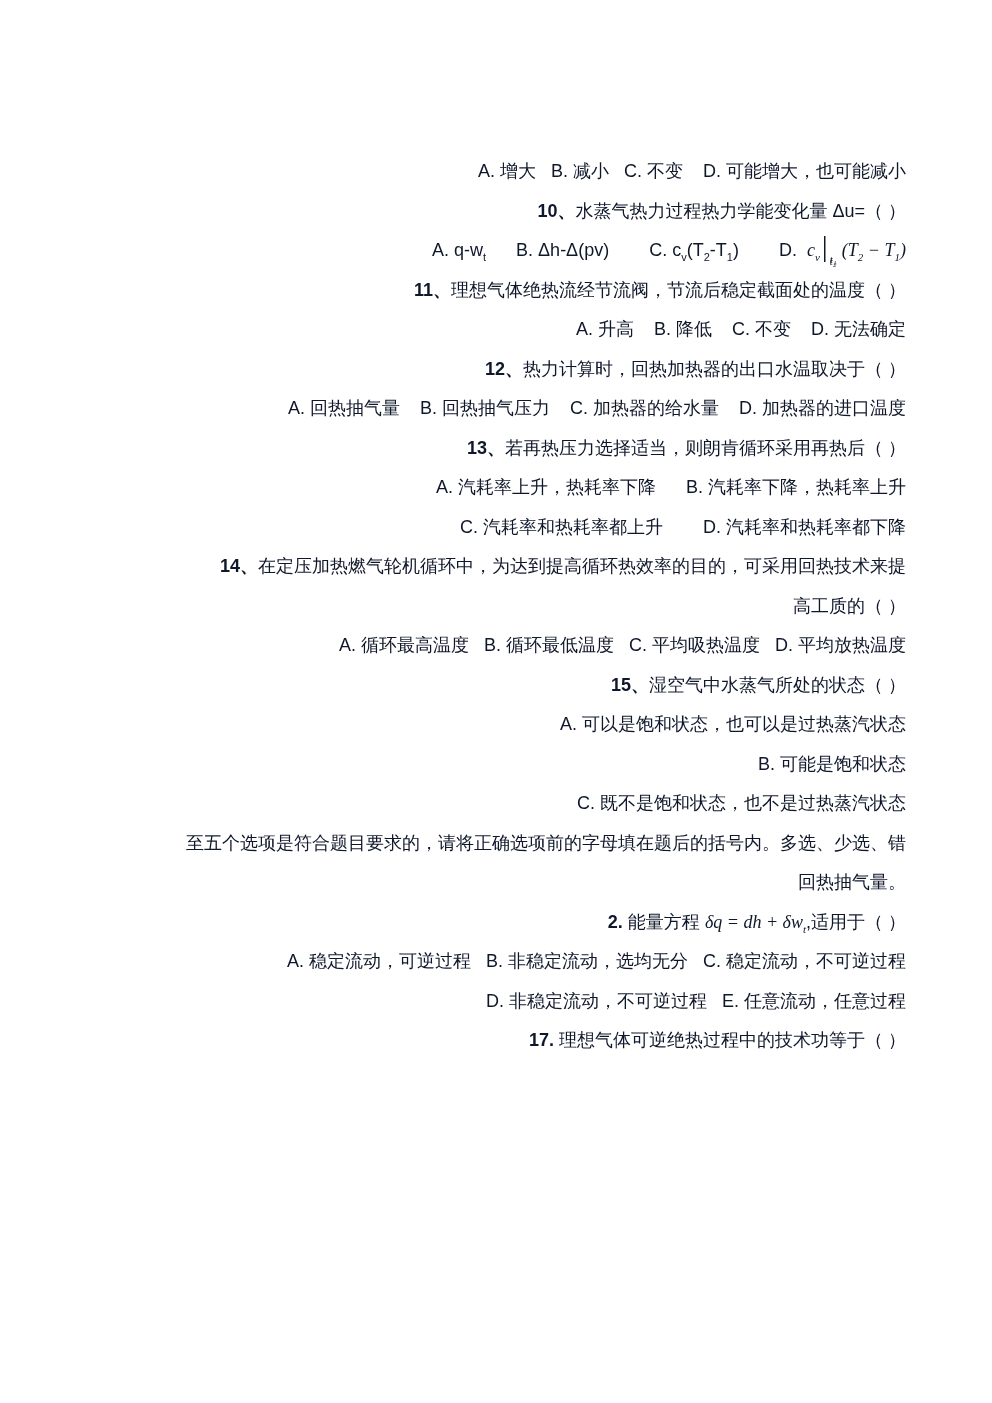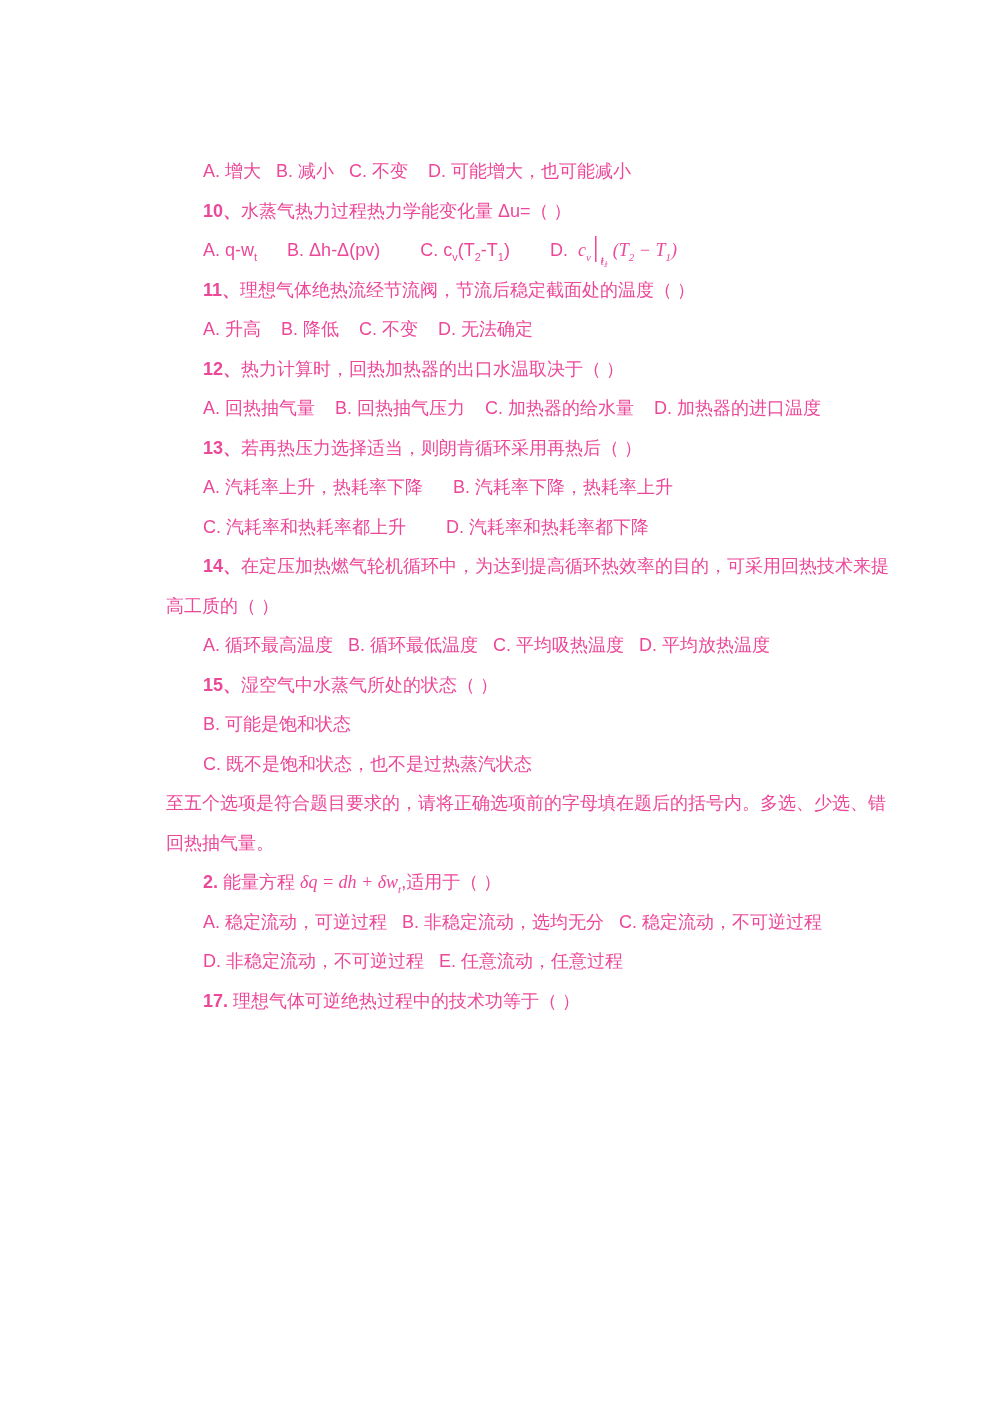--- a/index.html
+++ b/index.html
@@ -2,22 +2,23 @@
 <html><head>
 <meta charset="utf-8">
 <style>
   html, body { margin: 0; padding: 0; }
   .page {
     position: relative;
     width: 992px;
     height: 1403px;
     background: #ffffff;
     font-family: "Liberation Sans", sans-serif;
-    color: #ec4899;
+    color: #0f172a;
     overflow: hidden;
+    text-align: right;
   }
   .content {
     position: absolute;
     left: 166px;
     top: 152px;
     width: 740px;
     font-size: 18px;
   }
   .line {
     height: 39.5px;
@@ -86,20 +87,21 @@
     <div class="line indent">C. 汽耗率和热耗率都上升        D. 汽耗率和热耗率都下降</div>
 
     <div class="line indent"><span class="qnum">14、</span><span>在定压加热燃气轮机循环中，为达到提高循环热效率的目的，可采用回热技术来提</span></div>
 
     <div class="line">高工质的（ ）</div>
 
     <div class="line indent">A. 循环最高温度   B. 循环最低温度   C. 平均吸热温度   D. 平均放热温度</div>
 
     <div class="line indent"><span class="qnum">15、</span><span>湿空气中水蒸气所处的状态（ ）</span></div>
 
+    <div class="line indent">A. 可以是饱和状态，也可以是过热蒸汽状态</div>
 
     <div class="line indent">B. 可能是饱和状态</div>
 
     <div class="line indent">C. 既不是饱和状态，也不是过热蒸汽状态</div>
 
 
 
     <div class="line">至五个选项是符合题目要求的，请将正确选项前的字母填在题后的括号内。多选、少选、错</div>
 
     <div class="line">回热抽气量。</div>

